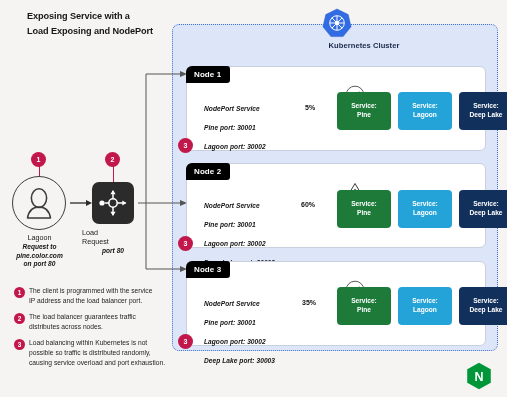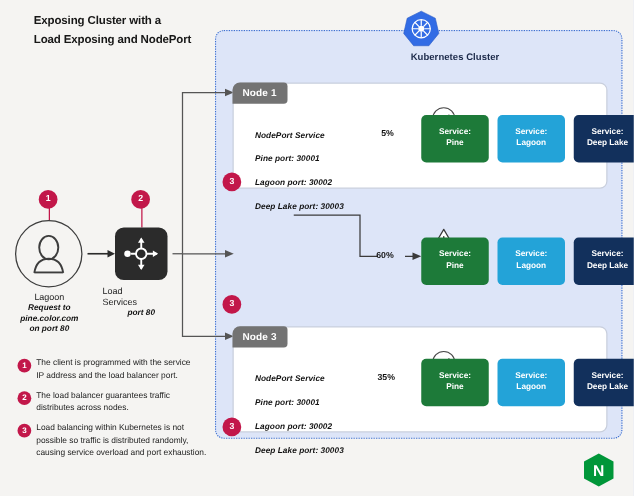--- a/index.html
+++ b/index.html
@@ -37,21 +37,21 @@
   .node{
     position:absolute;left:186px;width:300px;height:85px;
     background:#ffffff;border:1px solid #c9cfdd;border-radius:6px;
     box-sizing:border-box;
   }
   .node1{top:66px;}
   .node2{top:163px;}
   .node3{top:261px;}
   .node-tab{
     position:absolute;left:-1px;top:-1px;
-    background:#737373;color:#ffffff;
+    background:#000000;color:#ffffff;
     font-size:8px;font-weight:bold;
     padding:4px 9px 4px 8px;border-radius:6px 3px 3px 0;
     letter-spacing:.1px;
   }
   .node-info{
     position:absolute;left:17px;top:27px;
     font-size:6.6px;font-style:italic;font-weight:bold;
     line-height:9.6px;color:#111;letter-spacing:.05px;
     white-space:pre-line;
   }
@@ -119,21 +119,21 @@
 
   
   .nginx{position:absolute;left:466px;top:362px;width:26px;height:28px;}
 </style>
 </head>
 <body>
 
 <div id="stage">
 
   <div class="title">
-    <div>Exposing Cluster with a</div>
+    <div>Exposing Service with a</div>
     <div>Load Exposing and NodePort</div>
   </div>
 
   <div class="cluster"></div>
 
   <svg class="k8s-logo" viewBox="0 0 64 64">
     <polygon points="32,2 56,14 62,40 45,61 19,61 2,40 8,14" fill="#326ce5" stroke="#2a5bc4" stroke-width="1"></polygon>
     <g fill="none" stroke="#ffffff" stroke-width="2.1">
       <circle cx="32" cy="32" r="15.5"></circle>
       <circle cx="32" cy="32" r="5.2" fill="#ffffff" stroke="none"></circle>
@@ -201,20 +201,29 @@
       <span>Lagoon</span>
     </span>
   </div>
   <div class="svc" style="left: 459px; top: 92px; background: rgb(18, 48, 92);">
     <span>
       <span>Service:</span>
       <span>Deep Lake</span>
     </span>
   </div>
 
+  <div class="node node2">
+    <div class="node-tab">Node 2</div>
+    <div class="node-info">
+      <div>NodePort Service</div>
+      <div>Pine port: 30001</div>
+      <div>Lagoon port: 30002</div>
+      <div>Deep Lake port: 30003</div>
+    </div>
+  </div>
   <div class="pct" style="left:301px;top:201px;">60%</div>
   <svg class="status-ico" style="left:345px;top:181px;" viewBox="0 0 24 24">
     <path d="M12 3 L22.4 20.6 L1.6 20.6 Z" fill="#ffffff" stroke="#3b3b3b" stroke-width="1.2" stroke-linejoin="round"></path>
     <line x1="12" y1="10" x2="12" y2="15.4" stroke="#3b3b3b" stroke-width="1.4" stroke-linecap="round"></line>
     <circle cx="12" cy="17.9" r="0.85" fill="#3b3b3b"></circle>
   </svg>
   <div class="svc" style="left: 337px; top: 190px; background: rgb(29, 122, 57);">
     <span>
       <span>Service:</span>
       <span>Pine</span>
@@ -296,21 +305,21 @@
       <line x1="20.4" y1="16" x2="28" y2="16"></line>
       <line x1="11.8" y1="16" x2="8.2" y2="16"></line>
     </g>
     <circle cx="5" cy="16" r="2.6" fill="#ffffff"></circle>
     <polygon points="16,3 13.4,7.2 18.6,7.2" fill="#ffffff"></polygon>
     <polygon points="16,29 13.4,24.8 18.6,24.8" fill="#ffffff"></polygon>
     <polygon points="29.5,16 25.3,13.4 25.3,18.6" fill="#ffffff"></polygon>
   </svg>
   <div class="lb-label">
     <div>Load</div>
-    <div>Services</div>
+    <div>Request</div>
   </div>
   <div class="lb-sub">port 80</div>
 
   <div class="legend">
     <div class="legend-row">
       <div class="legend-num">1</div>
       <div class="legend-txt">
         <div>The client is programmed with the service</div>
         <div>IP address and the load balancer port.</div>
       </div>

